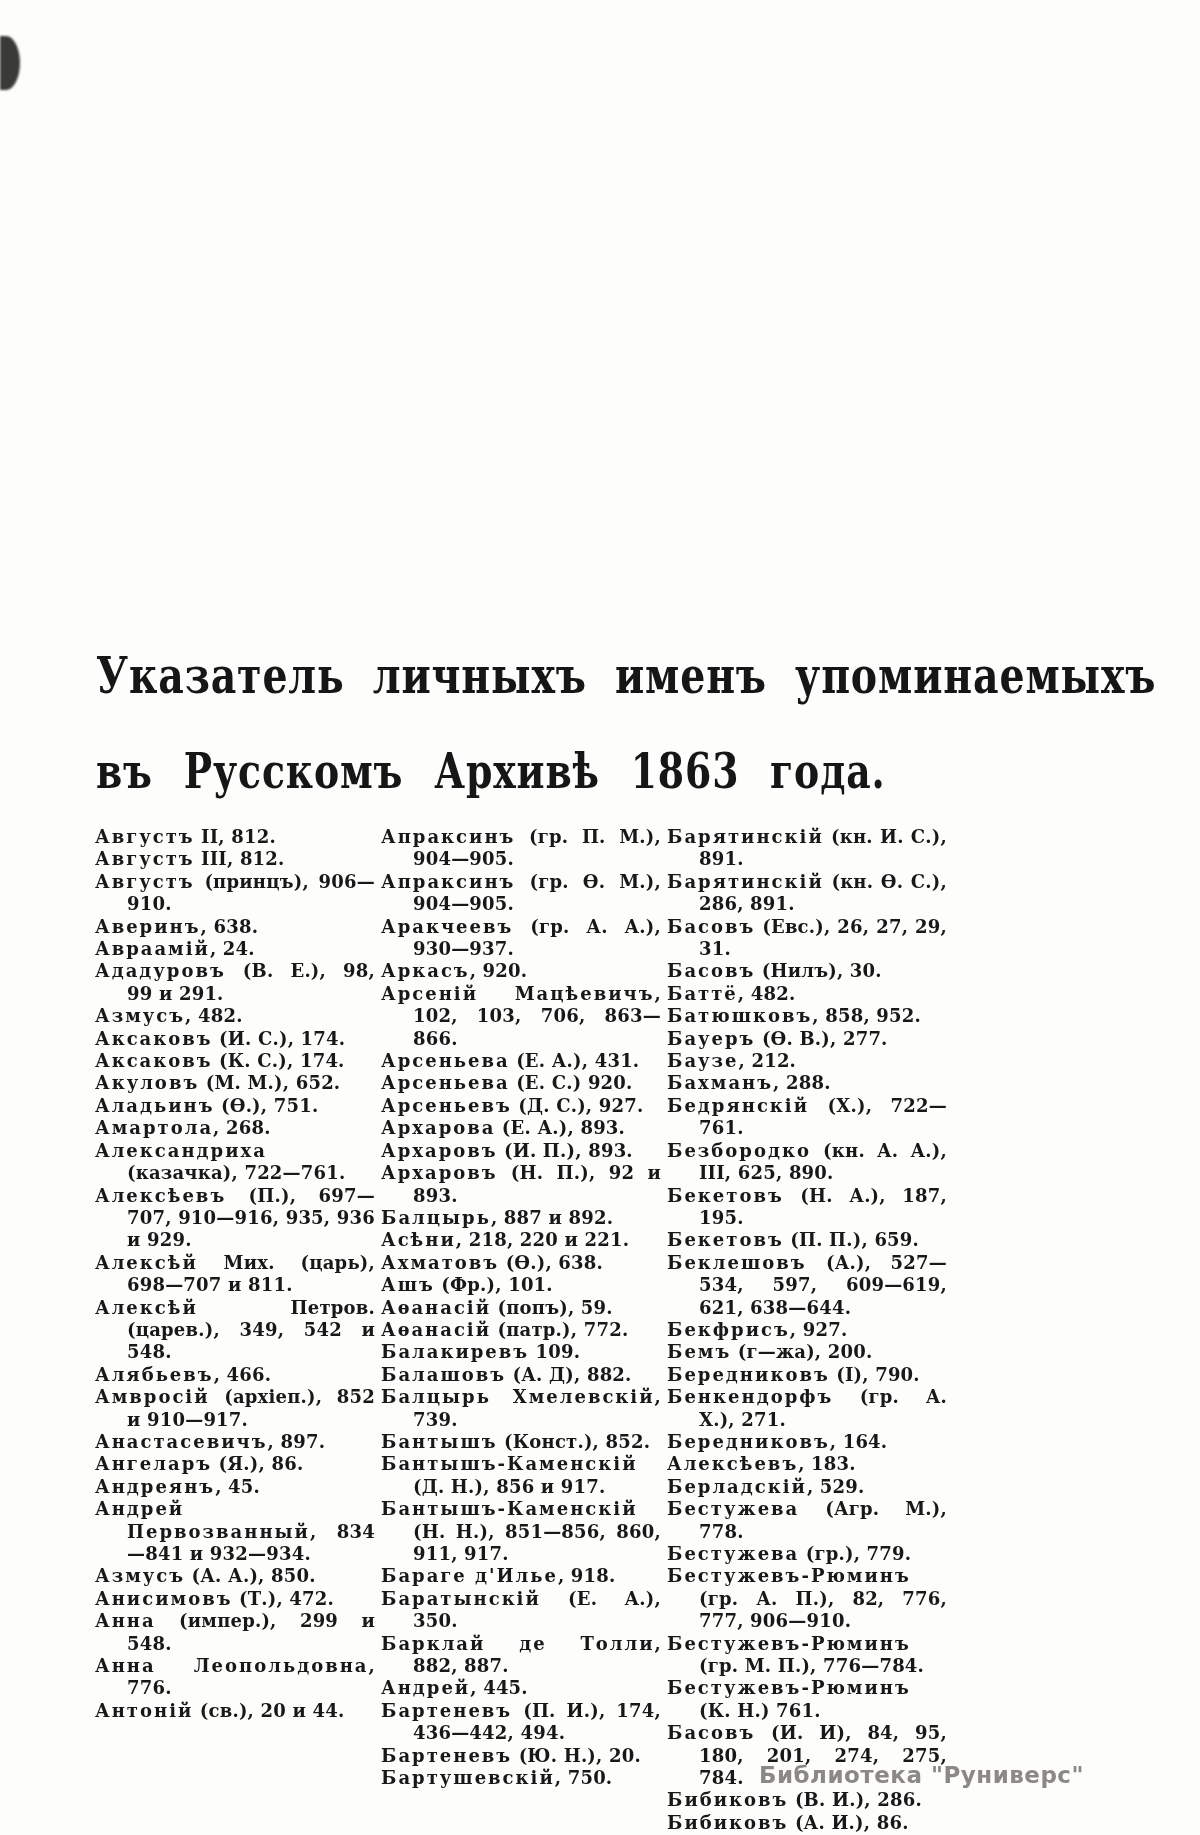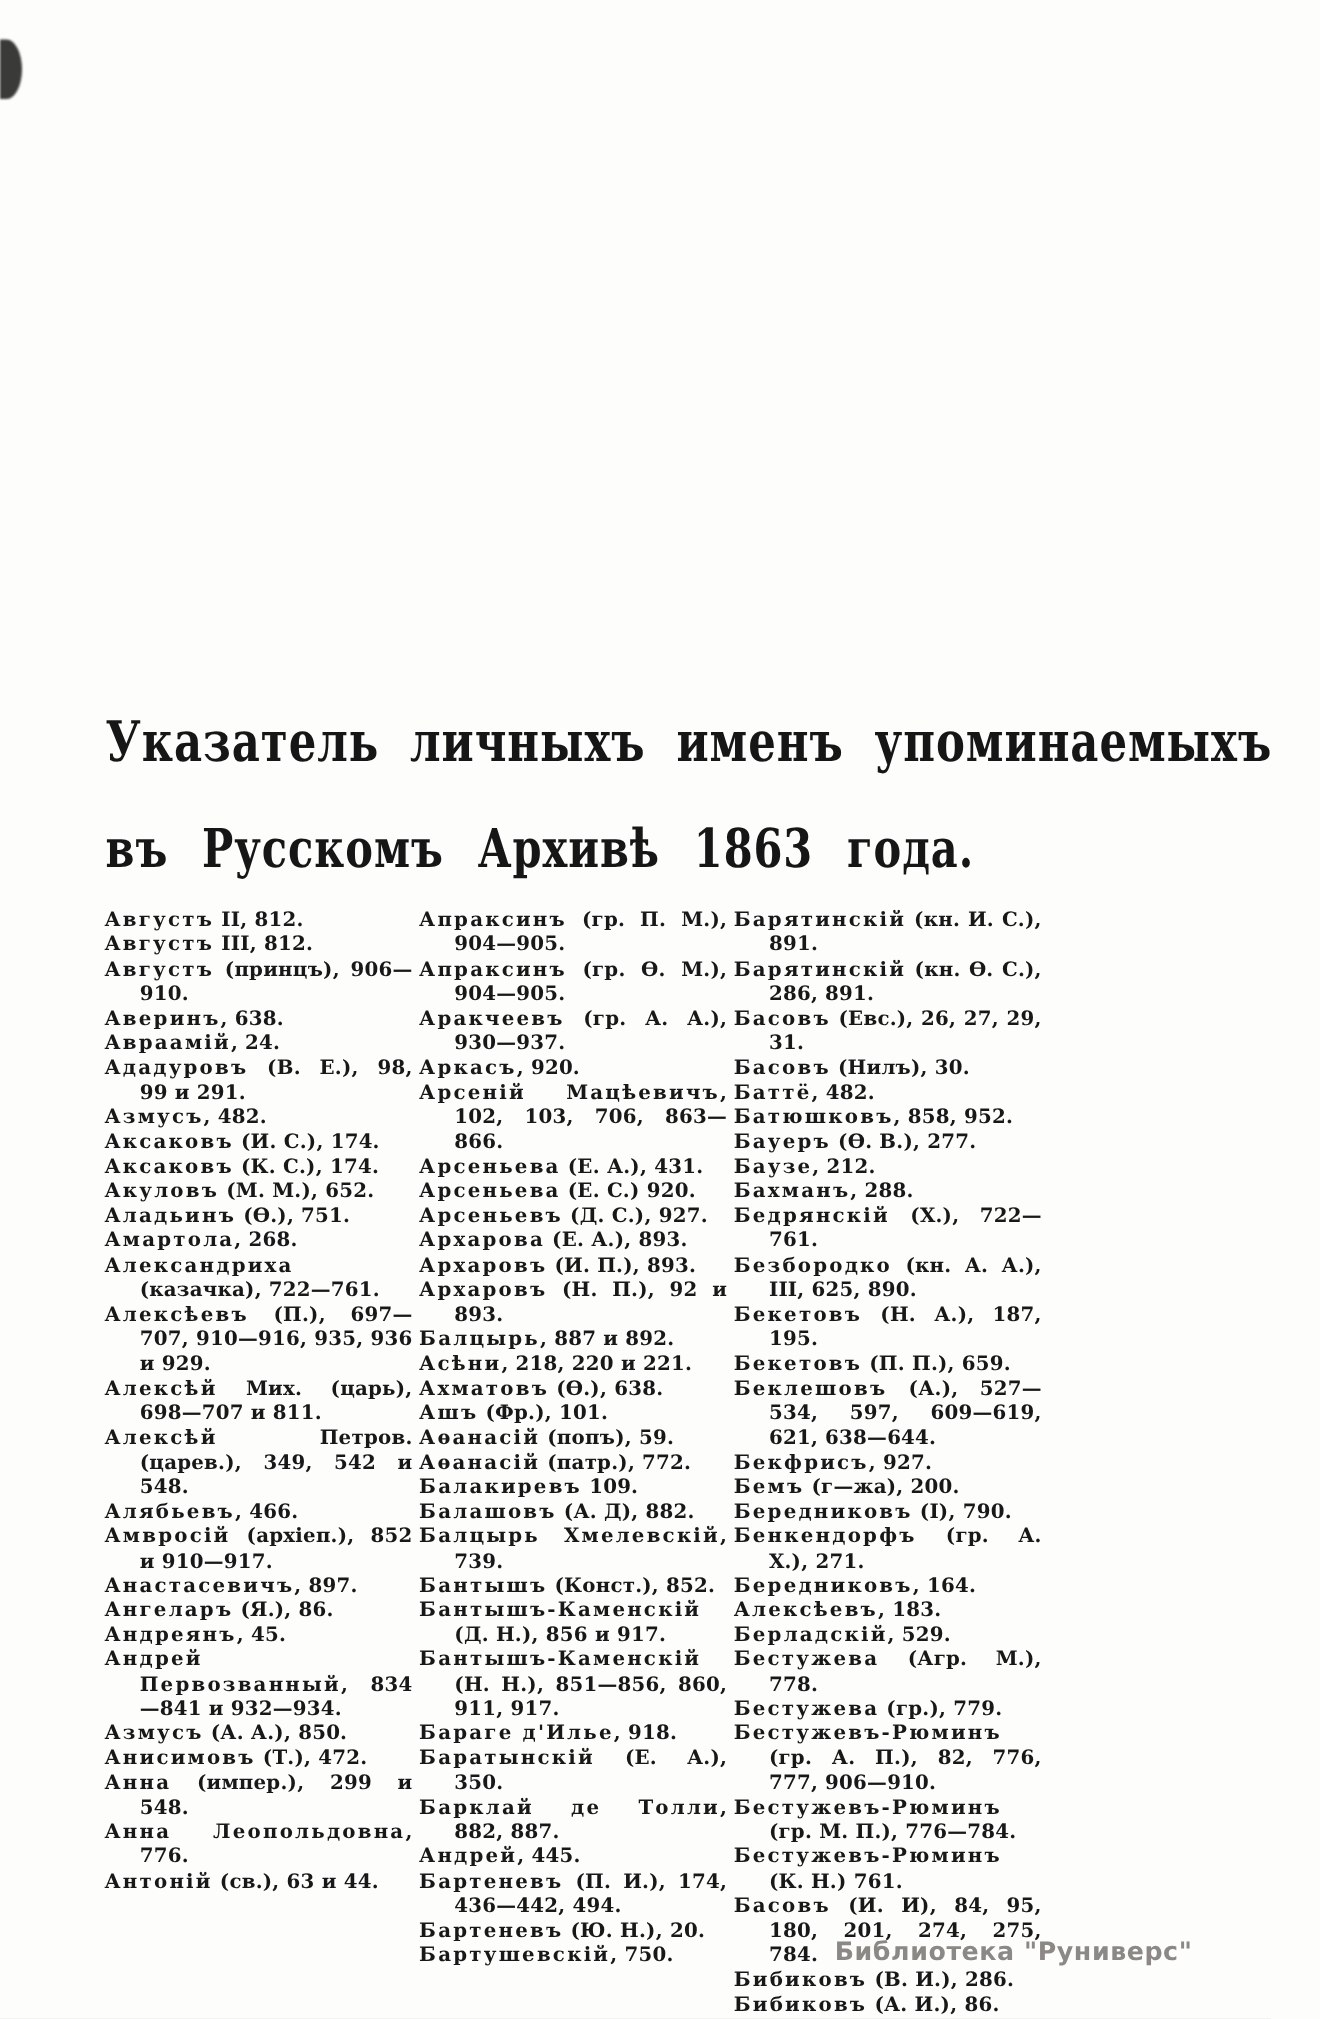--- a/index.html
+++ b/index.html
@@ -113,21 +113,21 @@
         <p class="entry"><span class="nm">Алябьевъ</span><span class="refs">, 466.</span></p>
         <p class="entry"><span class="nm">Амвросій</span><span class="refs"> (архіеп.), 852 и 910—917.</span></p>
         <p class="entry"><span class="nm">Анастасевичъ</span><span class="refs">, 897.</span></p>
         <p class="entry"><span class="nm">Ангеларъ</span><span class="refs"> (Я.), 86.</span></p>
         <p class="entry"><span class="nm">Андреянъ</span><span class="refs">, 45.</span></p>
         <p class="entry"><span class="nm">Андрей Первозванный</span><span class="refs">, 834—841 и 932—934.</span></p>
         <p class="entry"><span class="nm">Азмусъ</span><span class="refs"> (А. А.), 850.</span></p>
         <p class="entry"><span class="nm">Анисимовъ</span><span class="refs"> (Т.), 472.</span></p>
         <p class="entry"><span class="nm">Анна</span><span class="refs"> (импер.), 299 и 548.</span></p>
         <p class="entry"><span class="nm">Анна Леопольдовна</span><span class="refs">, 776.</span></p>
-        <p class="entry"><span class="nm">Антоній</span><span class="refs"> (св.), 63 и 44.</span></p>
+        <p class="entry"><span class="nm">Антоній</span><span class="refs"> (св.), 20 и 44.</span></p>
       </div>
     <div class="col">
         <p class="entry"><span class="nm">Апраксинъ</span><span class="refs"> (гр. П. М.), 904—905.</span></p>
         <p class="entry"><span class="nm">Апраксинъ</span><span class="refs"> (гр. Ѳ. М.), 904—905.</span></p>
         <p class="entry"><span class="nm">Аракчеевъ</span><span class="refs"> (гр. А. А.), 930—937.</span></p>
         <p class="entry"><span class="nm">Аркасъ</span><span class="refs">, 920.</span></p>
         <p class="entry"><span class="nm">Арсеній Мацѣевичъ</span><span class="refs">, 102, 103, 706, 863—866.</span></p>
         <p class="entry"><span class="nm">Арсеньева</span><span class="refs"> (Е. А.), 431.</span></p>
         <p class="entry"><span class="nm">Арсеньева</span><span class="refs"> (Е. С.) 920.</span></p>
         <p class="entry"><span class="nm">Арсеньевъ</span><span class="refs"> (Д. С.), 927.</span></p>

